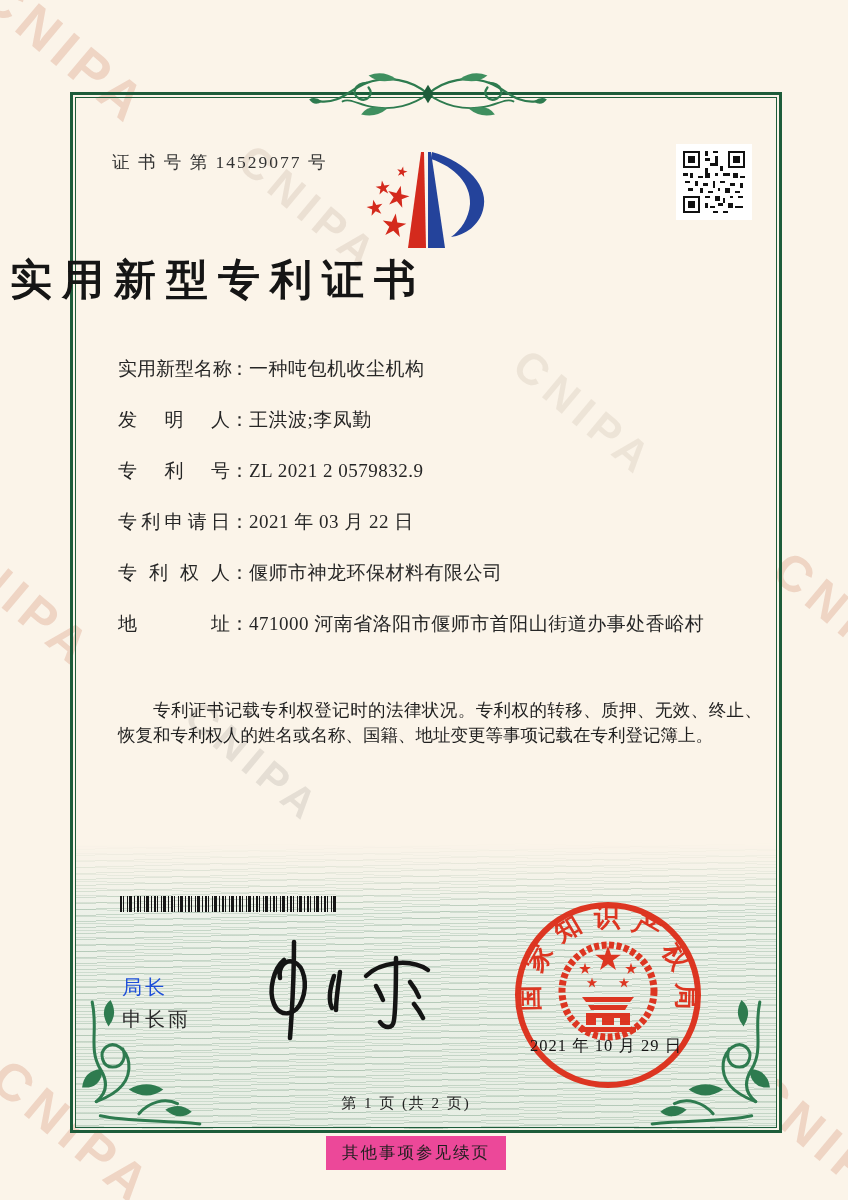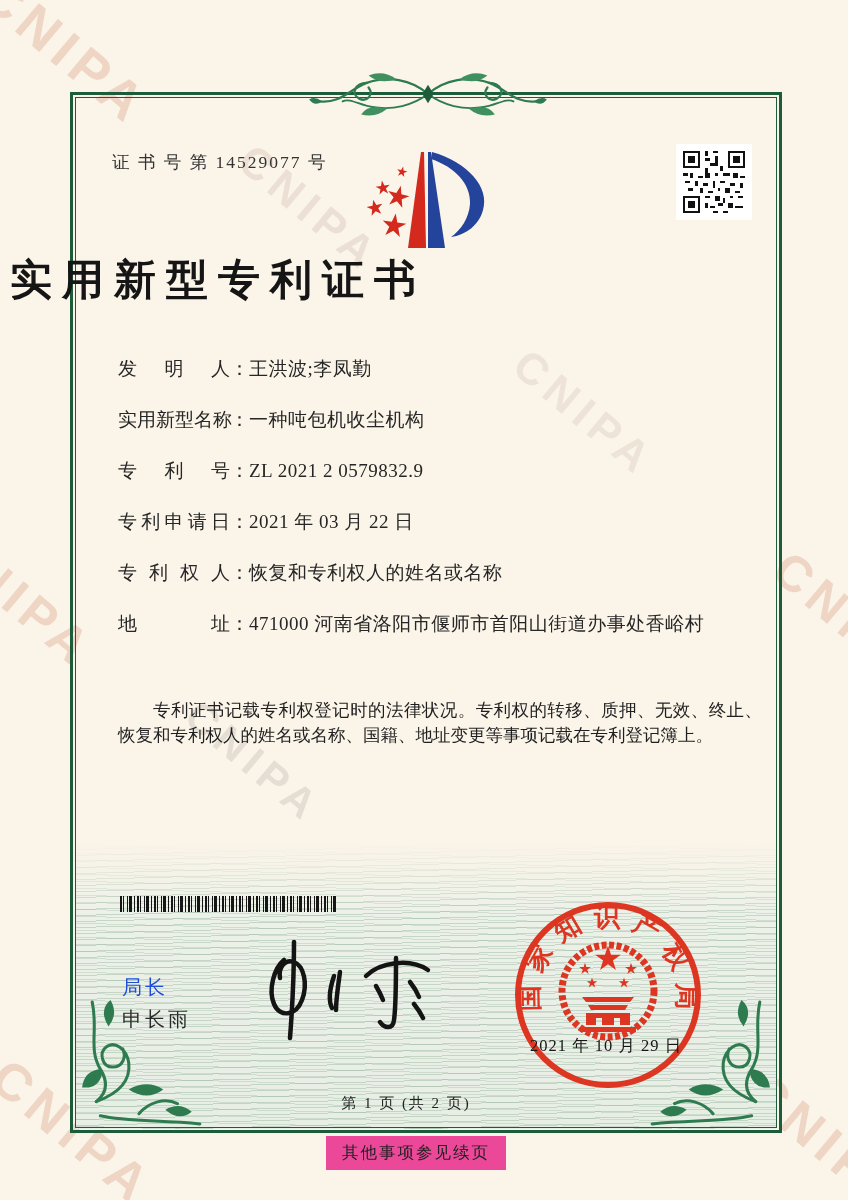--- a/index.html
+++ b/index.html
@@ -169,33 +169,33 @@
         <rect x="1" y="19" width="5" height="5" fill="#fff"></rect>
         <rect x="2" y="20" width="3" height="3" fill="#111"></rect>
       <path fill="#111" d="M9,0h1v2h-1z M12,0h2v1h-2z M9,3h2v1h-2z M13,2h1v3h-1z M11,5h3v1h-3z M9,7h1v2h-1z M15,6h1v2h-1z M0,9h2v1h-2z M3,9h1v2h-1z M6,10h2v1h-2z M9,9h2v2h-2z M13,9h1v1h-1z M16,9h3v1h-3z M20,9h2v2h-2z M23,10h2v1h-2z M1,12h2v1h-2z M5,12h1v2h-1z M8,13h2v1h-2z M12,12h1v3h-1z M15,12h2v1h-2z M19,13h2v1h-2z M23,13h1v2h-1z M2,15h2v1h-2z M7,15h1v2h-1z M10,16h2v1h-2z M14,15h1v1h-1z M17,15h2v2h-2z M21,16h2v1h-2z M9,18h2v1h-2z M13,18h2v2h-2z M16,19h1v2h-1z M19,18h1v1h-1z M22,18h2v1h-2z M9,21h1v2h-1z M11,22h2v1h-2z M14,21h2v1h-2z M18,21h2v2h-2z M21,22h3v1h-3z M12,24h2v1h-2z M16,24h2v1h-2z"></path>
     </svg>
   </div>
 
   <div class="title">实用新型专利证书</div>
 
   <div class="fields">
     <div class="frow">
+      <span class="flabel">实用新型名称</span><span class="fcolon">：</span><span class="fvalue">一种吨包机收尘机构</span>
+    </div>
+    <div class="frow">
       <span class="flabel">发明人</span><span class="fcolon">：</span><span class="fvalue">王洪波;李凤勤</span>
     </div>
     <div class="frow">
-      <span class="flabel">实用新型名称</span><span class="fcolon">：</span><span class="fvalue">一种吨包机收尘机构</span>
-    </div>
-    <div class="frow">
       <span class="flabel">专利号</span><span class="fcolon">：</span><span class="fvalue">ZL 2021 2 0579832.9</span>
     </div>
     <div class="frow">
       <span class="flabel">专利申请日</span><span class="fcolon">：</span><span class="fvalue">2021 年 03 月 22 日</span>
     </div>
     <div class="frow">
-      <span class="flabel">专利权人</span><span class="fcolon">：</span><span class="fvalue">恢复和专利权人的姓名或名称</span>
+      <span class="flabel">专利权人</span><span class="fcolon">：</span><span class="fvalue">偃师市神龙环保材料有限公司</span>
     </div>
     <div class="frow">
       <span class="flabel">地址</span><span class="fcolon">：</span><span class="fvalue">471000  河南省洛阳市偃师市首阳山街道办事处香峪村</span>
     </div>
   </div>
 
   <div class="bodytext">
     <p>专利证书记载专利权登记时的法律状况。专利权的转移、质押、无效、终止、恢复和专利权人的姓名或名称、国籍、地址变更等事项记载在专利登记簿上。</p>
   </div>
 

